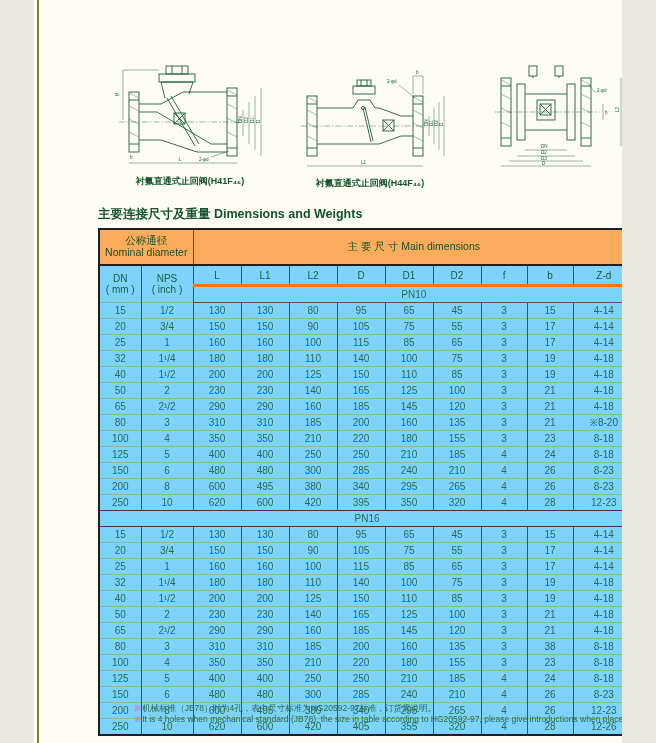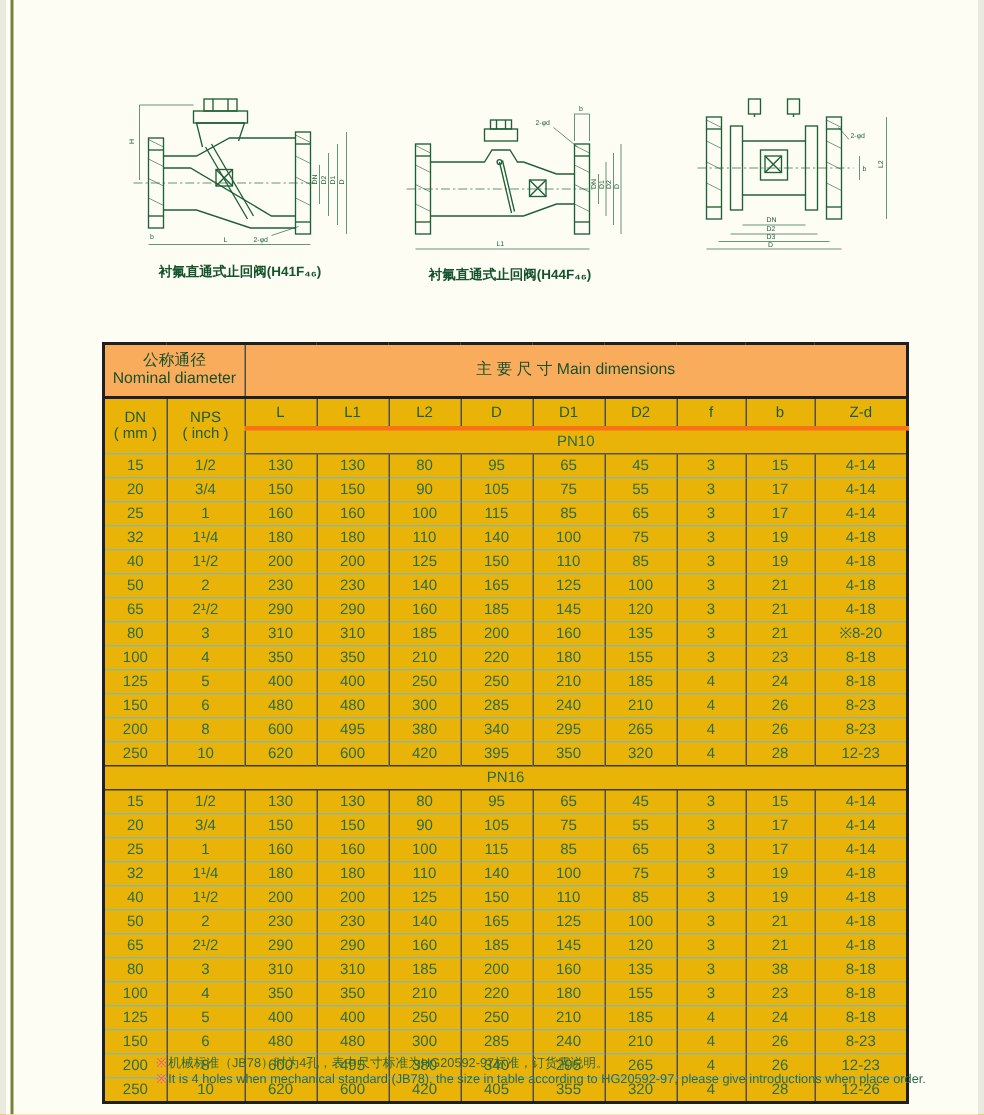--- a/index.html
+++ b/index.html
@@ -7,21 +7,21 @@
     --grn-dk:#14532c;
     --txt:#2a6b48;
     --orange:#f9ad5c;
     --pink:#f0559b;
     --hline:#8cb79d;
     --vline:#4f4f4f;
   }
   html,body{margin:0;padding:0;}
   body{background:#e9e9e0;font-family:"Liberation Sans",sans-serif;}
   .page{
-    position:relative;width:648px;height:743px;margin:0 auto;
+    position:relative;width:588px;height:743px;margin:0 auto;
     background:#fdfdf3;overflow:hidden;
   }
   .left-rule{
     position:absolute;left:3px;top:0;width:2px;height:743px;background:#76813a;
   }
   
   figure{margin:0;position:absolute;}
   figure figcaption{
     text-align:center;font-size:9px;font-weight:bold;color:var(--grn-dk);
     margin-top:5px;white-space:nowrap;
@@ -34,21 +34,21 @@
   .dwg text{fill:var(--grn);stroke:none;font-size:4.6px;font-family:"Liberation Sans",sans-serif;}
   
   .section-title{
     position:absolute;left:64px;top:206px;margin:0;
     font-size:12.5px;font-weight:bold;color:var(--grn-dk);white-space:nowrap;
   }
   
   table.dims{
     position:absolute;left:64px;top:228px;width:536px;
     border-collapse:collapse;table-layout:fixed;
-    border:2px solid #1f1f1f;background:#eab308;
+    border:2px solid #1f1f1f;background:#7dd3fc;
   }
   table.dims th,table.dims td{
     border-left:1px solid var(--vline);
     text-align:center;vertical-align:middle;padding:0;
     color:var(--txt);font-size:10px;font-weight:normal;line-height:1.1;
   }
   table.dims tr.orange th{
     background:var(--orange);color:#174f2c;height:34px;
     border-bottom:2px solid #1f1f1f;font-size:10.5px;
   }
@@ -192,20 +192,21 @@
       <text x="60" y="94">D2</text>
       <line class="dim" x1="28" y1="101" x2="102" y2="101"></line>
       <text x="60" y="99.5">D3</text>
       <line class="dim" x1="20" y1="106" x2="110" y2="106"></line>
       <text x="61" y="104.5">D</text>
       <line class="dim" x1="140" y1="18" x2="140" y2="86"></line>
       <text transform="rotate(-90 137.5 52)" x="137.5" y="52">L2</text>
     </svg>
   </figure>
 
+  <h2 class="section-title">主要连接尺寸及重量 Dimensions and Weights</h2>
 
   <table class="dims">
     <colgroup>
       <col style="width:42px">
         <col style="width:52px">
       <col style="width:48px">
         <col style="width:48px">
         <col style="width:48px">
       <col style="width:48px">
         <col style="width:48px">

